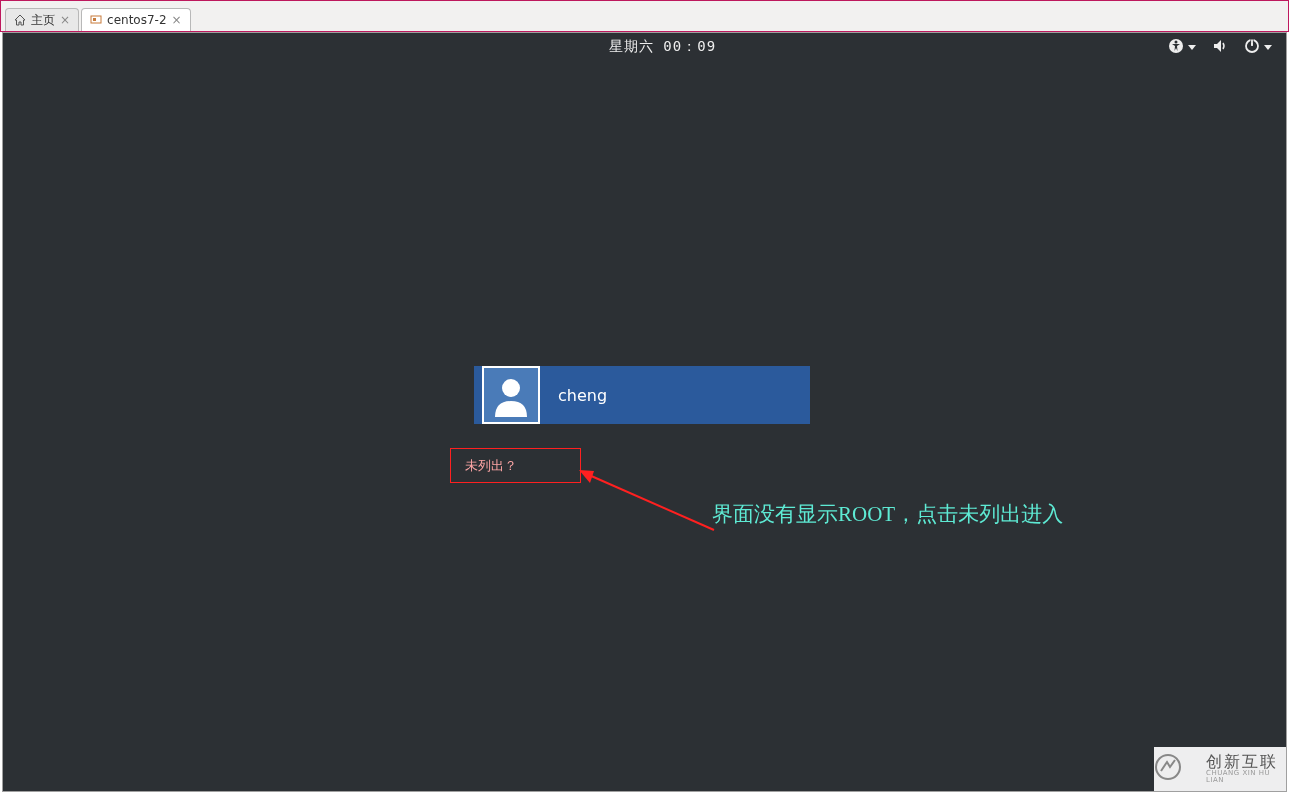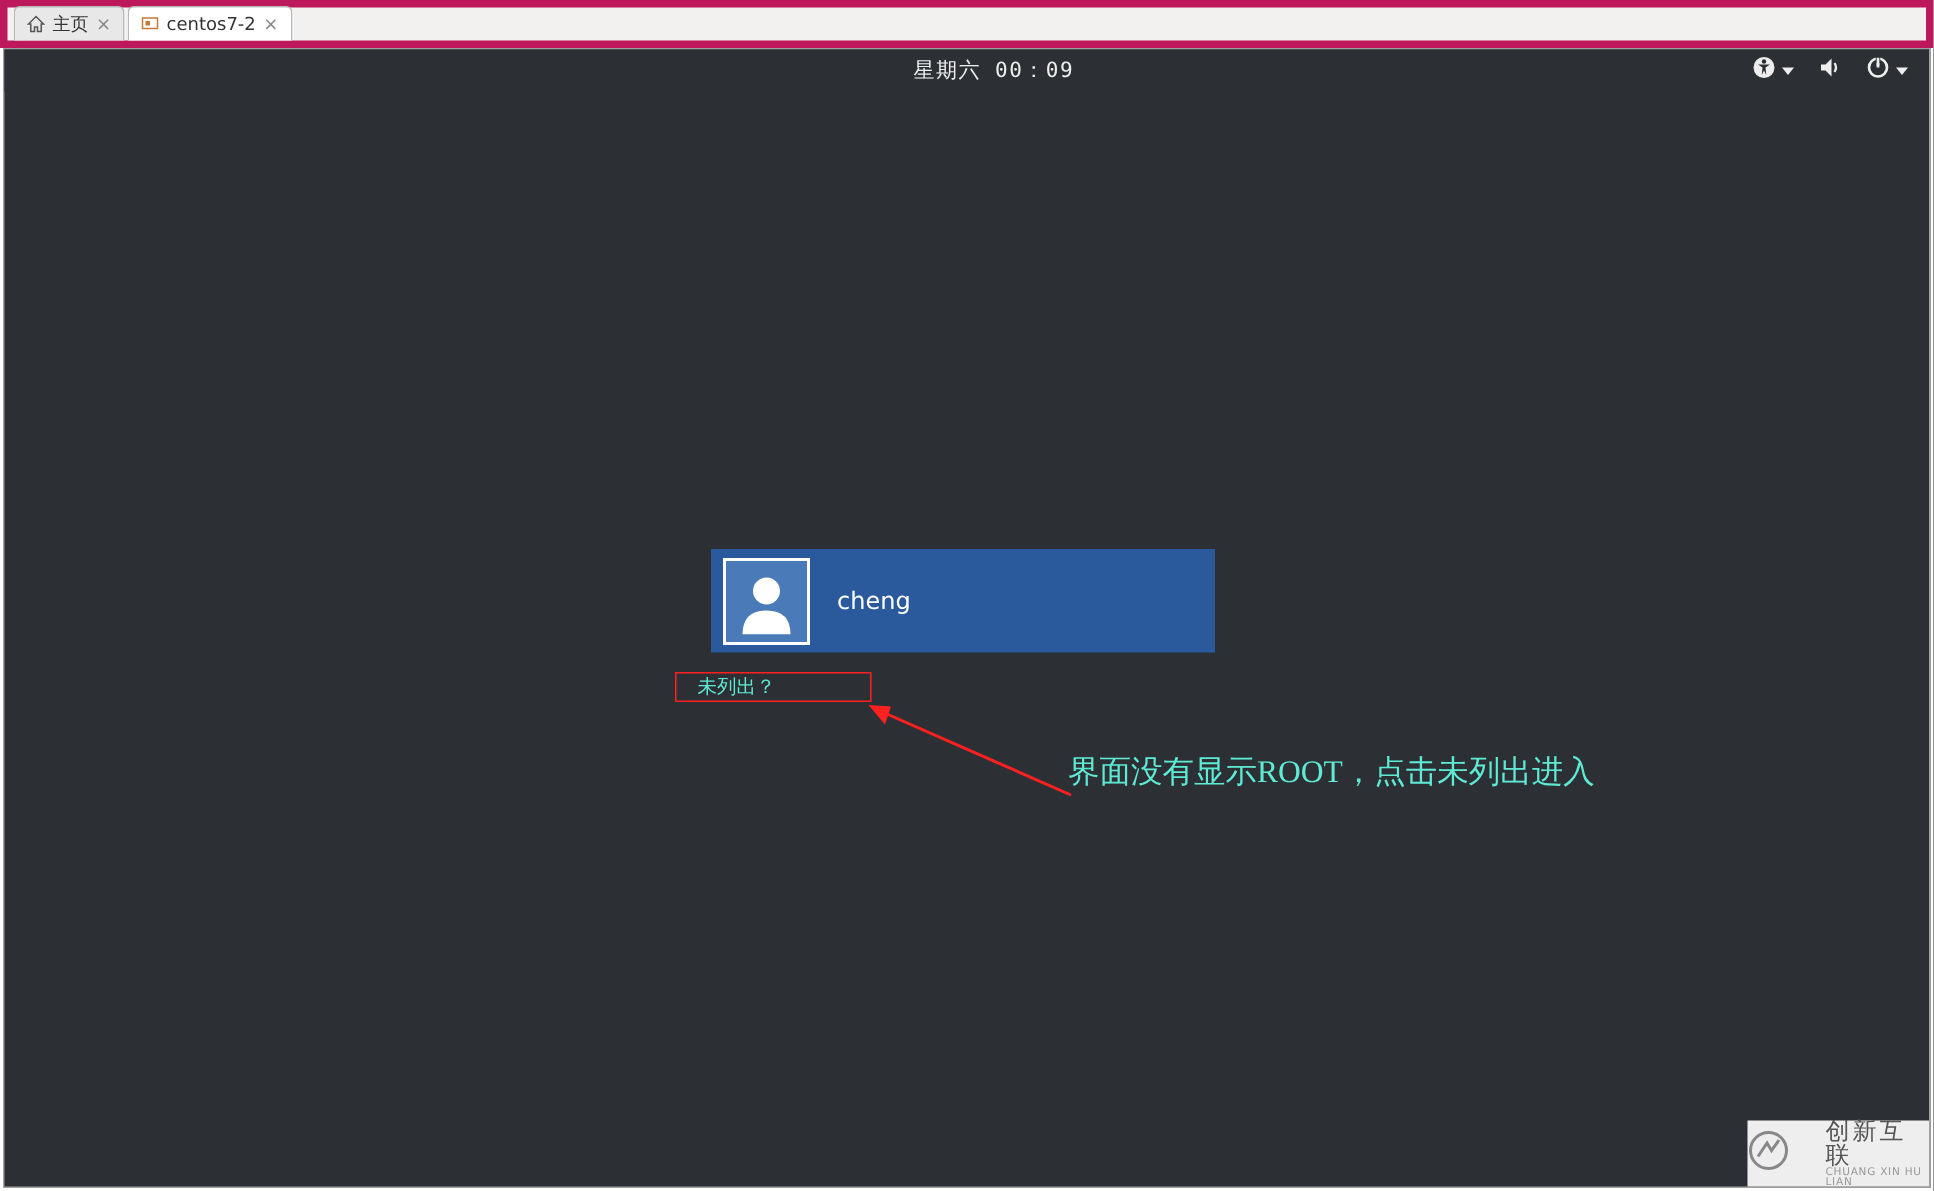--- a/index.html
+++ b/index.html
@@ -12,21 +12,21 @@
       height: 794px;
       font-family: "DejaVu Sans", "Cantarell", Arial, sans-serif;
       background: #ffffff;
       overflow: hidden;
       position: relative;
     }
     
     .vmware-tabbar {
       height: 32px;
       background: #f2f1f0;
-      border: 5px solid #be185d;
+      border: 1px solid #be185d;
       display: flex;
       align-items: flex-end;
       padding-left: 4px;
     }
     .vmware-tab {
       background: #ffffff;
       border: 1px solid #b8b8b8;
       border-bottom: none;
       border-radius: 4px 4px 0 0;
       padding: 4px 8px;
@@ -103,21 +103,21 @@
       border-left: 4px solid transparent;
       border-right: 4px solid transparent;
       border-top: 5px solid #eeeeee;
     }
     
     .user-selector {
       position: absolute;
       left: 471px;
       top: 333px;
       width: 336px;
-      height: 69px;
+      height: 58px;
       background: #2b5a9c;
       display: flex;
       align-items: center;
       cursor: pointer;
     }
     .user-avatar {
       width: 58px;
       height: 58px;
       margin-left: 8px;
       border: 2px solid #ffffff;
@@ -130,26 +130,26 @@
       margin-left: 18px;
       color: #ffffff;
       font-size: 16px;
     }
     
     .not-listed-box {
       position: absolute;
       left: 447px;
       top: 415px;
       width: 131px;
-      height: 20px;
+      height: 35px;
       border: 1px solid #ff2020;
       display: flex;
       align-items: center;
       padding-left: 14px;
-      color: #5eead4;
+      color: #fca5a5;
       font-size: 13px;
       cursor: pointer;
     }
     
     .annotation-arrow {
       position: absolute;
       left: 571px;
       top: 432px;
       pointer-events: none;
     }
@@ -176,21 +176,21 @@
       color: #ffffff;
       font-size: 20px;
       font-weight: bold;
       font-family: "DejaVu Sans", sans-serif;
     }
     
     .watermark {
       position: absolute;
       right: 0;
       bottom: 0;
-      width: 121px;
+      width: 132px;
       height: 44px;
       background: rgba(255, 255, 255, 0.92);
       display: flex;
       align-items: center;
       justify-content: center;
       gap: 24px;
     }
     .watermark-text-group {
       display: flex;
       flex-direction: column;

